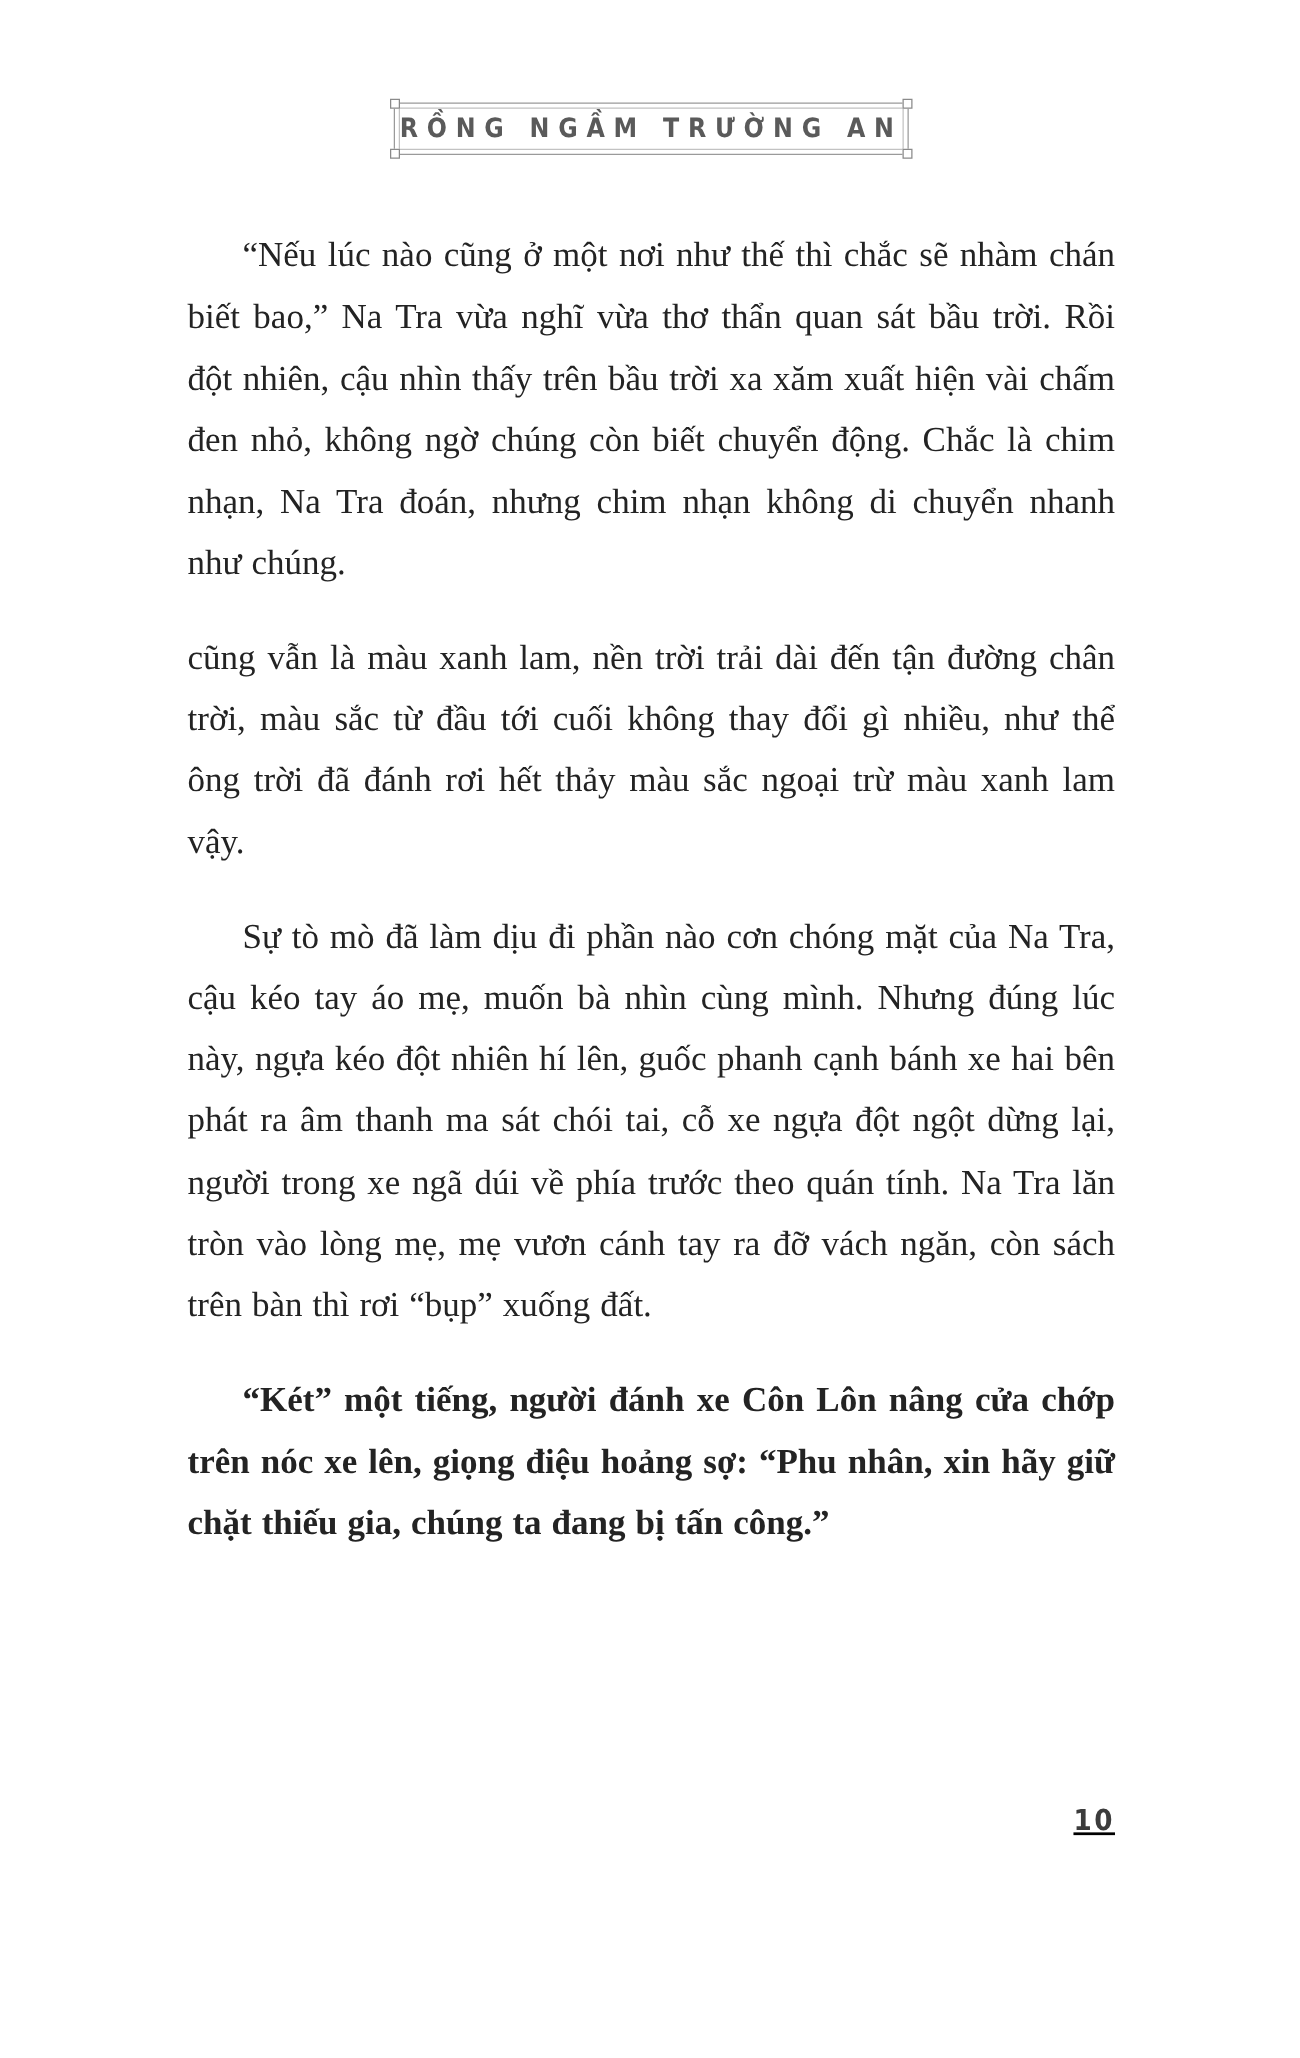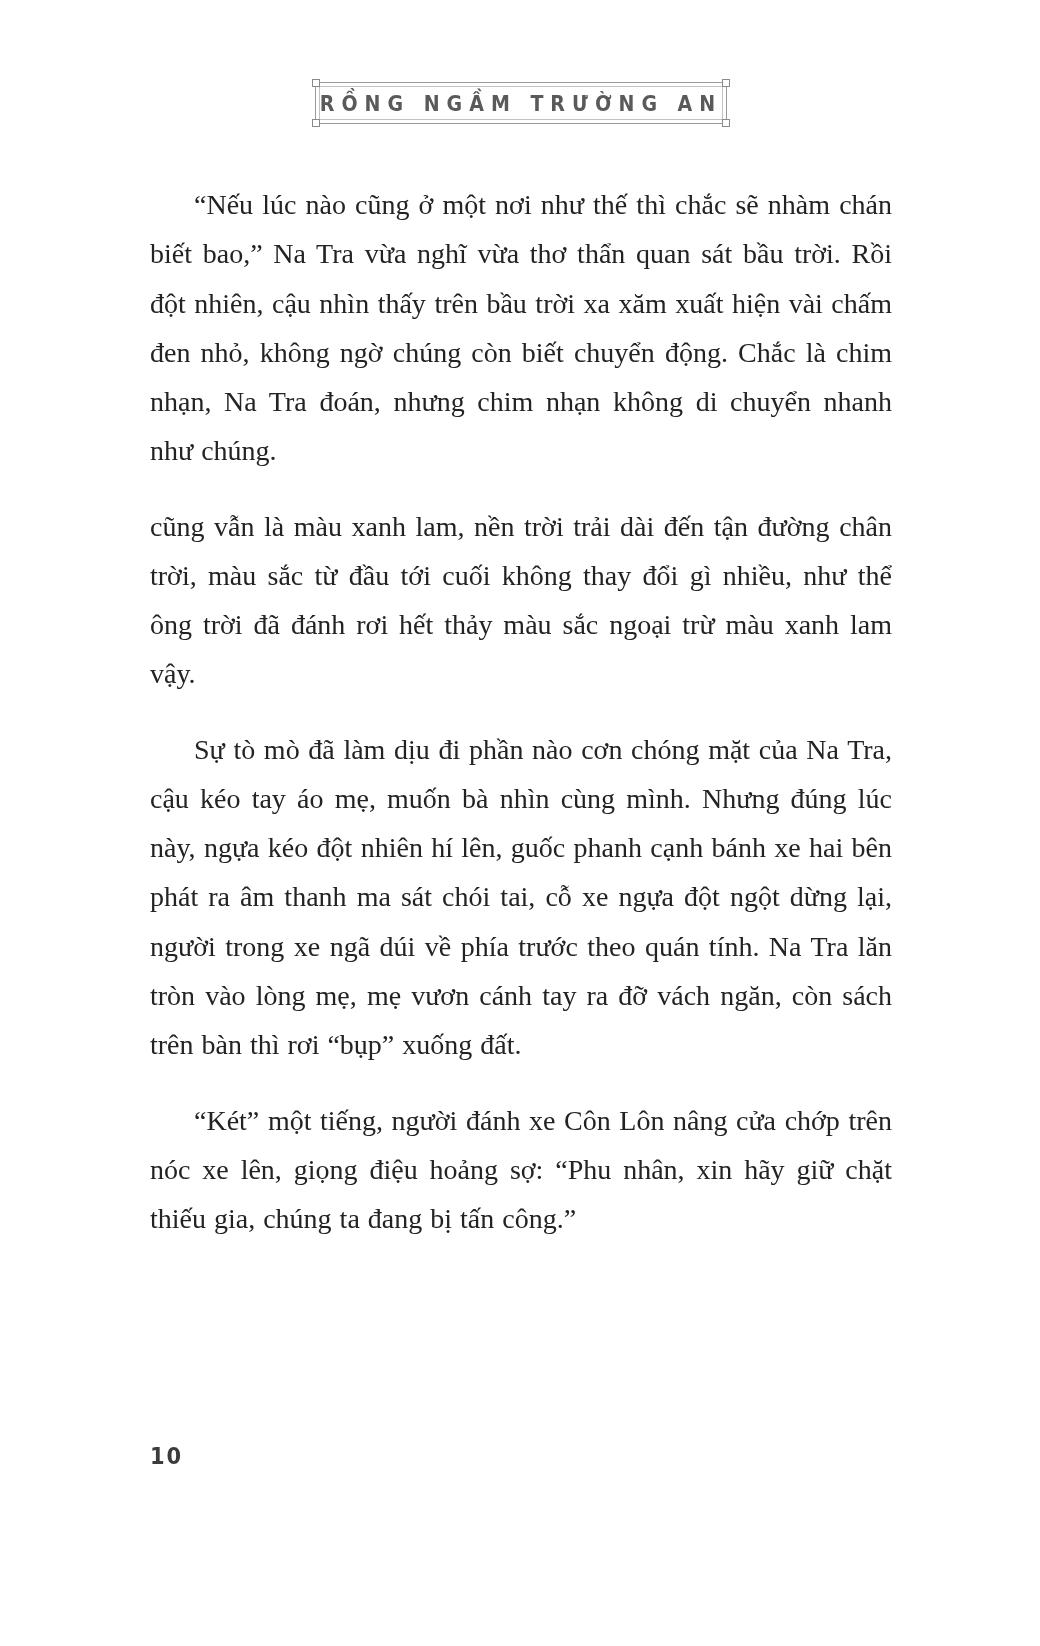--- a/index.html
+++ b/index.html
@@ -73,28 +73,30 @@
     color: #232323;
     text-align: justify;
     margin: 0 0 26px 0;
     word-spacing: 1px;
   }
   .para.indent {
     text-indent: 44px;
   }
   .para:last-child {
     margin-bottom: 0;
+    font-weight: bold;
   }
 
   
   .page-footer {
     margin-top: auto;
     display: flex;
-    justify-content: flex-start;
+    justify-content: flex-end;
     padding-top: 34px;
+    text-decoration: underline;
   }
   .page-number {
     font-family: "DejaVu Sans", sans-serif;
     font-weight: bold;
     font-size: 21px;
     letter-spacing: 2px;
     color: #3c3c3c;
     transform: scaleY(1.1);
   }
 </style>

